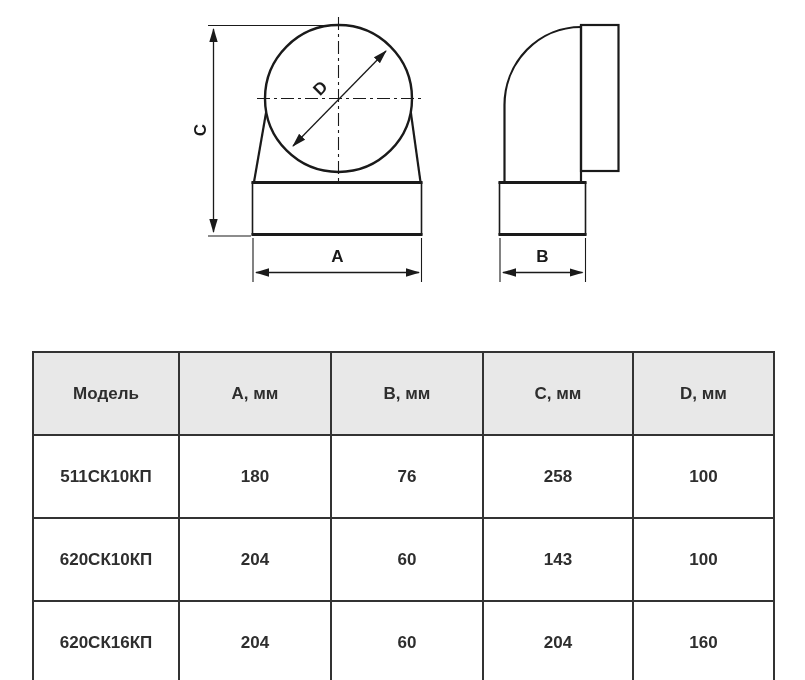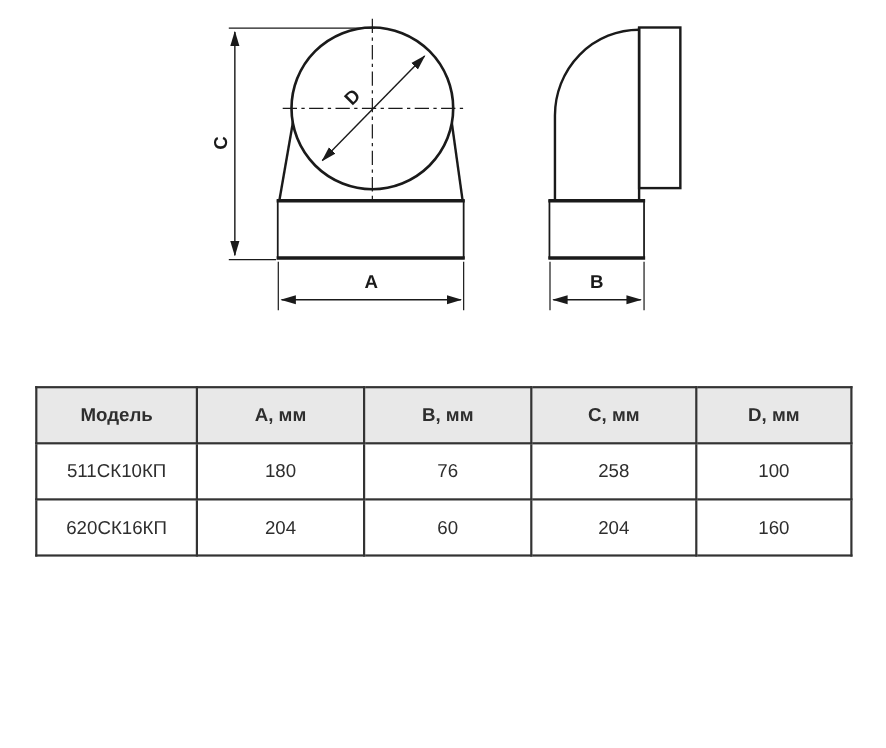--- a/index.html
+++ b/index.html
@@ -4,23 +4,23 @@
 <style>
   html,body{margin:0;padding:0;background:#ffffff;}
   .page{position:relative;width:805px;height:680px;background:#ffffff;overflow:hidden;
         font-family:"Liberation Sans","DejaVu Sans",sans-serif;}
   .drawing{position:absolute;left:0;top:0;}
   svg text{font-family:"Liberation Sans","DejaVu Sans",sans-serif;font-weight:bold;
            font-size:17px;fill:#1a1a1a;}
   table.spec{position:absolute;left:32px;top:351px;width:741px;border-collapse:collapse;
              table-layout:fixed;background:#ffffff;}
   table.spec th,table.spec td{border:2px solid #333333;height:49px;text-align:center;
-             vertical-align:middle;font-size:17px;color:#2e2e2e;padding:0;}
+             vertical-align:middle;font-size:17px;color:#2e2e2e;padding:16px;}
   table.spec th{background:#e8e8e8;font-weight:bold;}
-  table.spec td{font-weight:normal;margin-left:18px;}
+  table.spec td{font-weight:bold;margin-left:18px;}
 </style>
 </head>
 <body>
 
 <div class="page">
 
   <svg class="drawing" width="805" height="330" viewBox="0 0 805 330">
     <defs>
       <marker id="arr" viewBox="0 0 14 10" refX="13" refY="5" markerWidth="14" markerHeight="10" markerUnits="userSpaceOnUse" orient="auto-start-reverse">
         <path d="M0,0.8 L14,5 L0,9.2 Z" fill="#1a1a1a"></path>
@@ -94,20 +94,27 @@
     </thead>
     <tbody>
       <tr>
         <td>511СК10КП</td>
         <td>180</td>
         <td>76</td>
         <td>258</td>
         <td>100</td>
       </tr>
       <tr>
+        <td>620СК10КП</td>
+        <td>204</td>
+        <td>60</td>
+        <td>143</td>
+        <td>100</td>
+      </tr>
+      <tr>
         <td>620СК16КП</td>
         <td>204</td>
         <td>60</td>
         <td>204</td>
         <td>160</td>
       </tr>
     </tbody>
   </table>
 
 </div>

